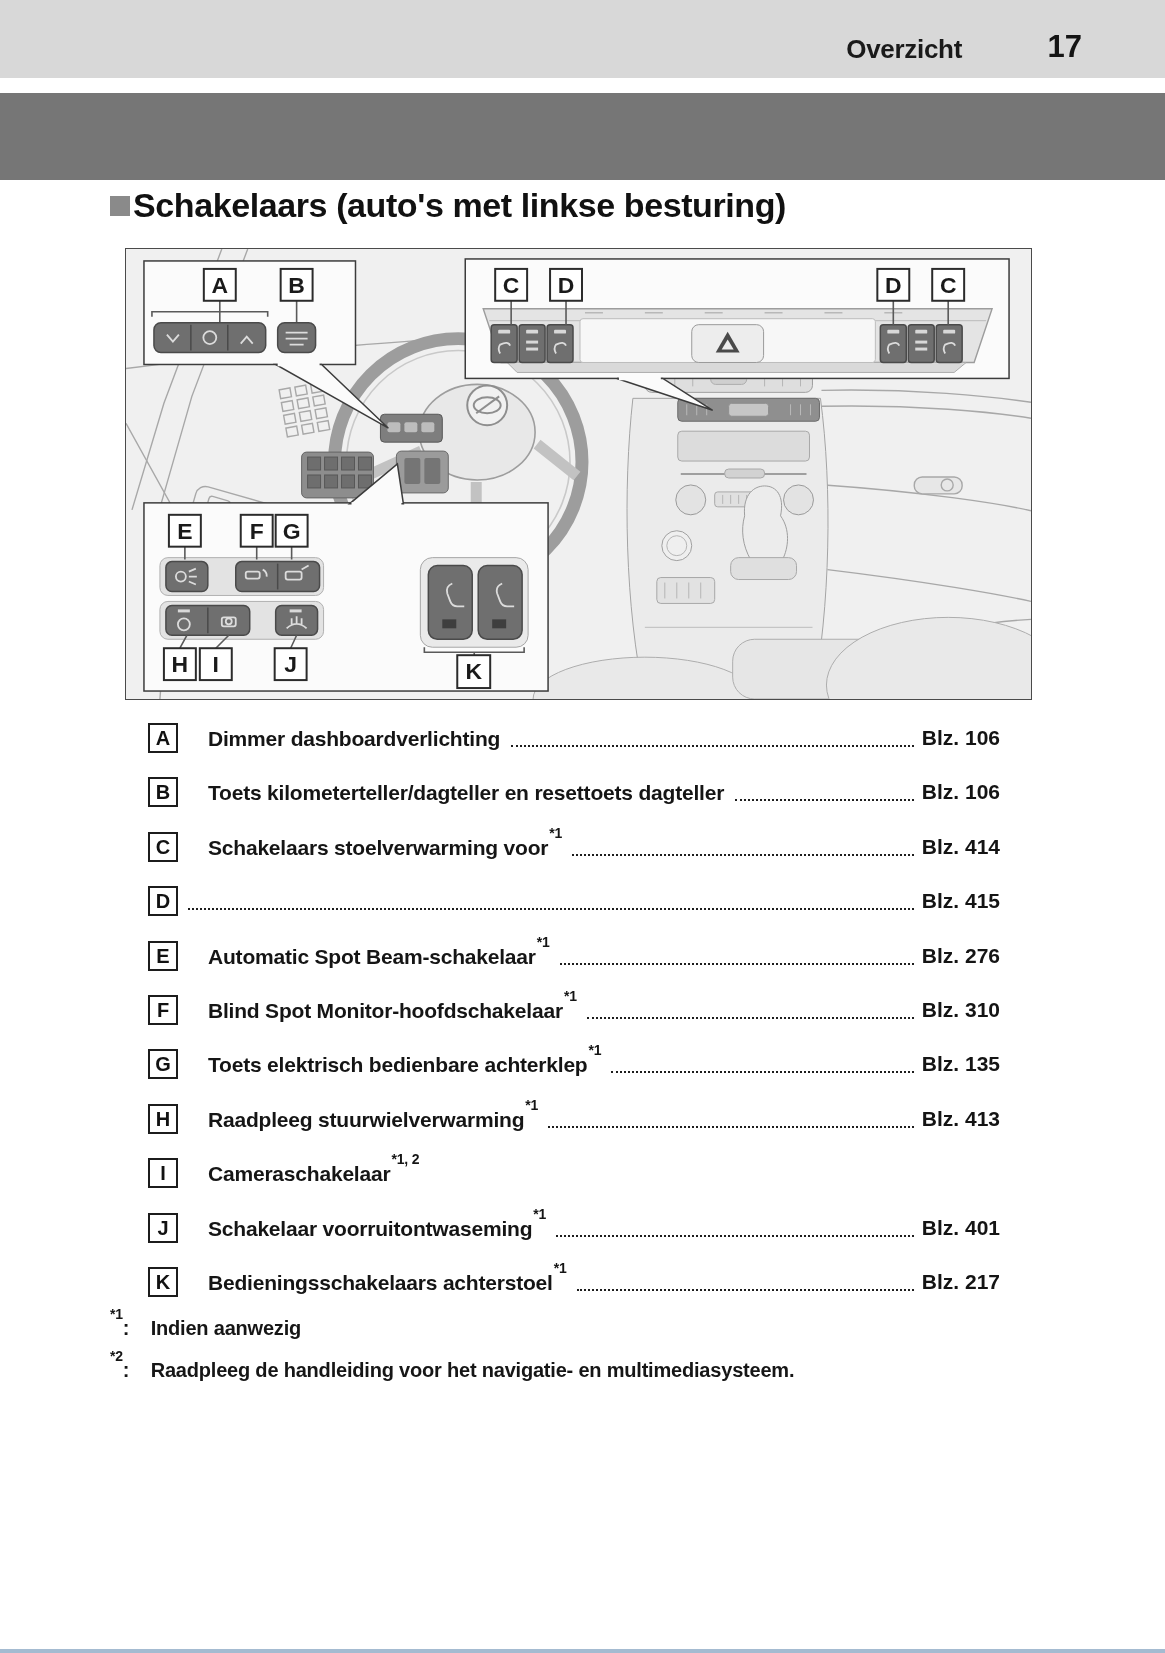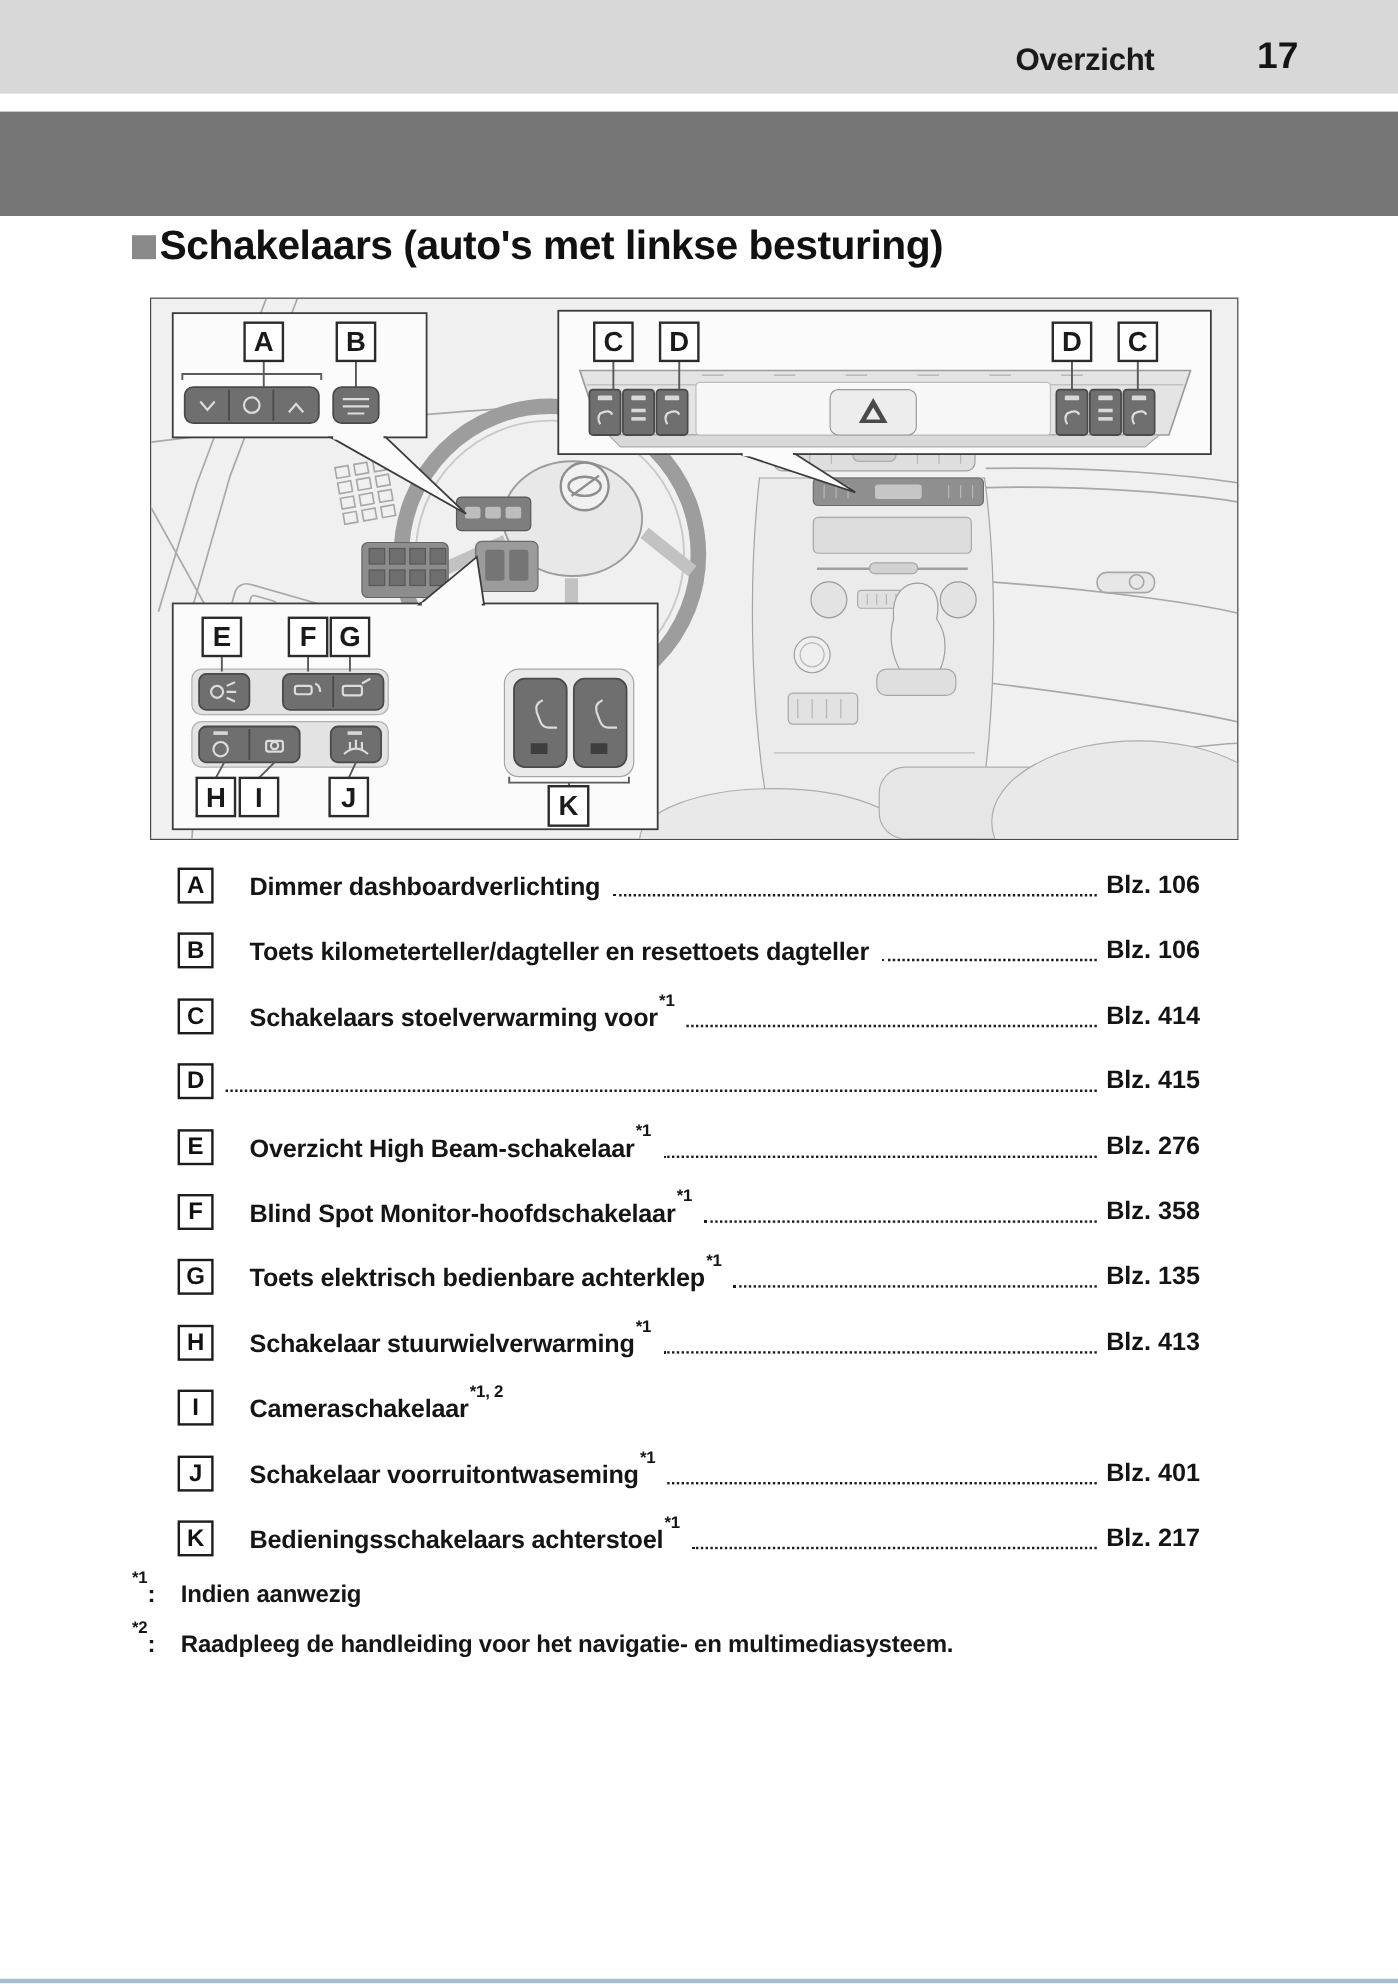--- a/index.html
+++ b/index.html
@@ -298,39 +298,39 @@
       <span class="dots"></span>
       <span class="pageref">Blz. 414</span>
     </div>
     <div class="row" style="top:885px">
       <span class="tagbox">D</span>
       <span class="dots"></span>
       <span class="pageref">Blz. 415</span>
     </div>
     <div class="row" style="top:940px">
       <span class="tagbox">E</span>
-      <span class="item-text"><span>Overzicht High Beam-schakelaar</span><sup class="sup">*1</sup></span>
+      <span class="item-text"><span>Automatic Spot Beam-schakelaar</span><sup class="sup">*1</sup></span>
       <span class="dots"></span>
       <span class="pageref">Blz. 276</span>
     </div>
     <div class="row" style="top:994px">
       <span class="tagbox">F</span>
       <span class="item-text"><span>Blind Spot Monitor-hoofdschakelaar</span><sup class="sup">*1</sup></span>
       <span class="dots"></span>
-      <span class="pageref">Blz. 358</span>
+      <span class="pageref">Blz. 310</span>
     </div>
     <div class="row" style="top:1048px">
       <span class="tagbox">G</span>
       <span class="item-text"><span>Toets elektrisch bedienbare achterklep</span><sup class="sup">*1</sup></span>
       <span class="dots"></span>
       <span class="pageref">Blz. 135</span>
     </div>
     <div class="row" style="top:1103px">
       <span class="tagbox">H</span>
-      <span class="item-text"><span>Schakelaar stuurwielverwarming</span><sup class="sup">*1</sup></span>
+      <span class="item-text"><span>Raadpleeg stuurwielverwarming</span><sup class="sup">*1</sup></span>
       <span class="dots"></span>
       <span class="pageref">Blz. 413</span>
     </div>
     <div class="row no-ref" style="top:1157px">
       <span class="tagbox">I</span>
       <span class="item-text"><span>Cameraschakelaar</span><sup class="sup">*1, 2</sup></span>
 
     </div>
     <div class="row" style="top:1212px">
       <span class="tagbox">J</span>

